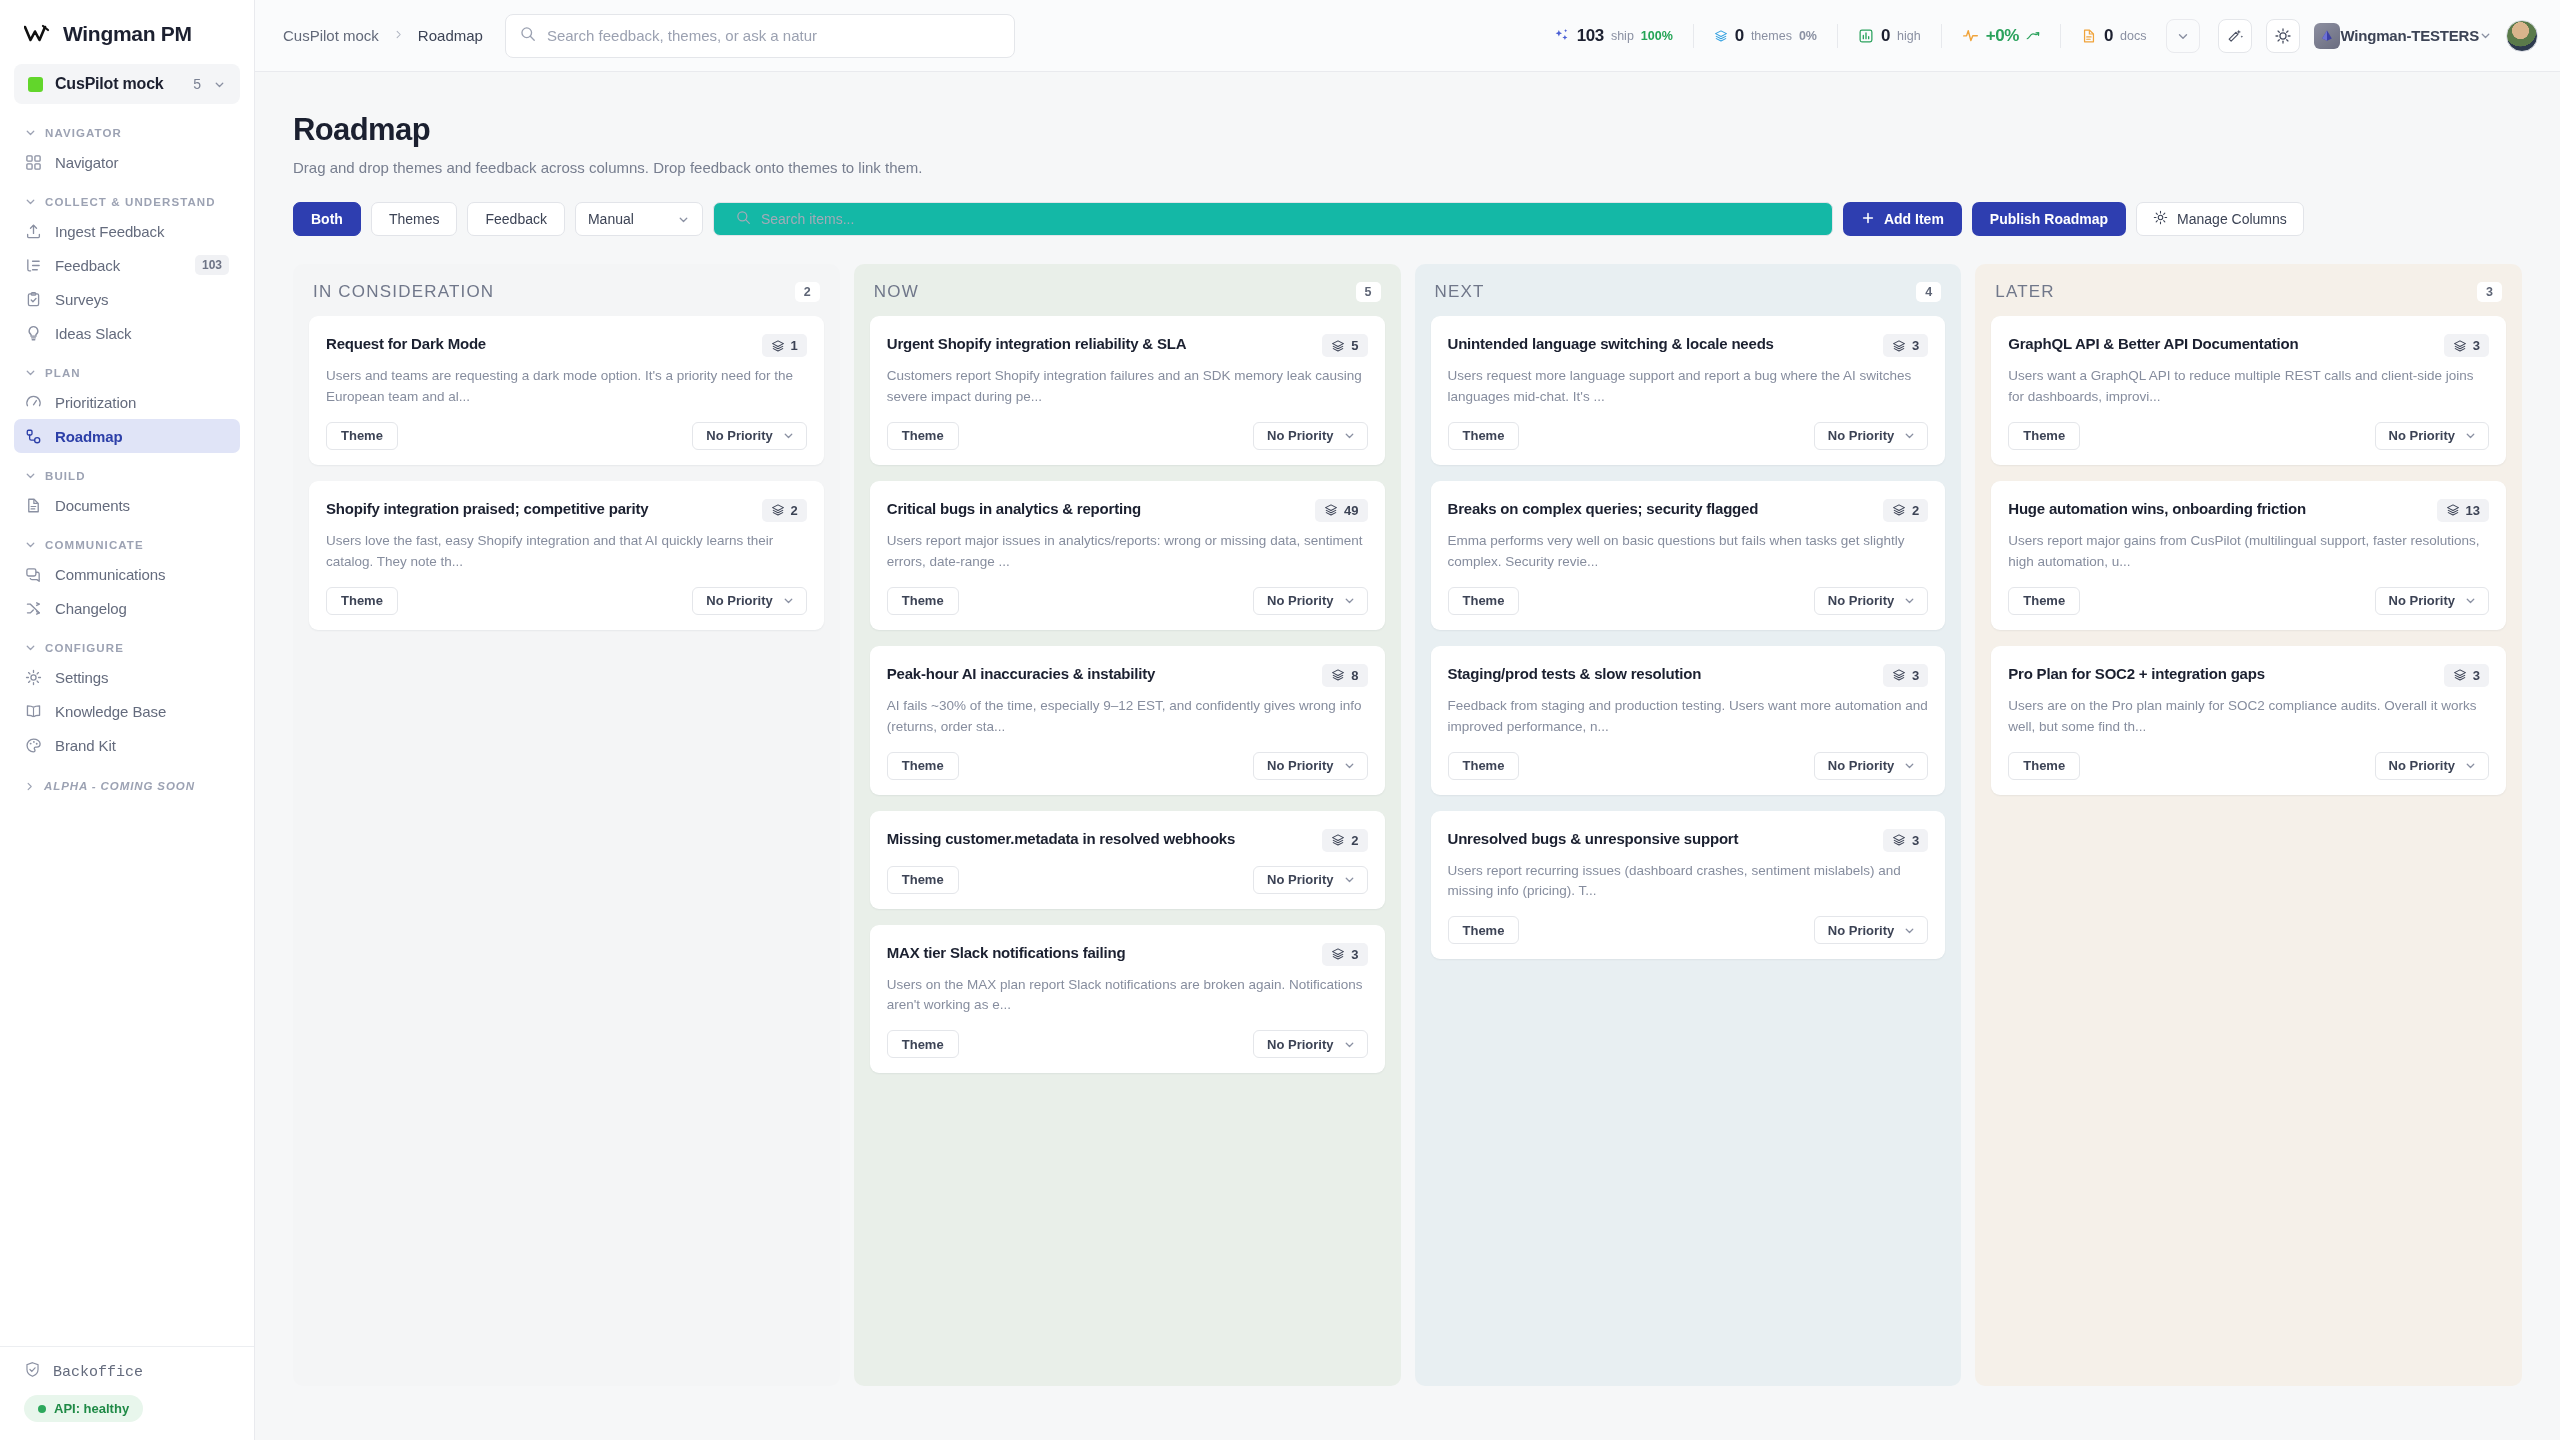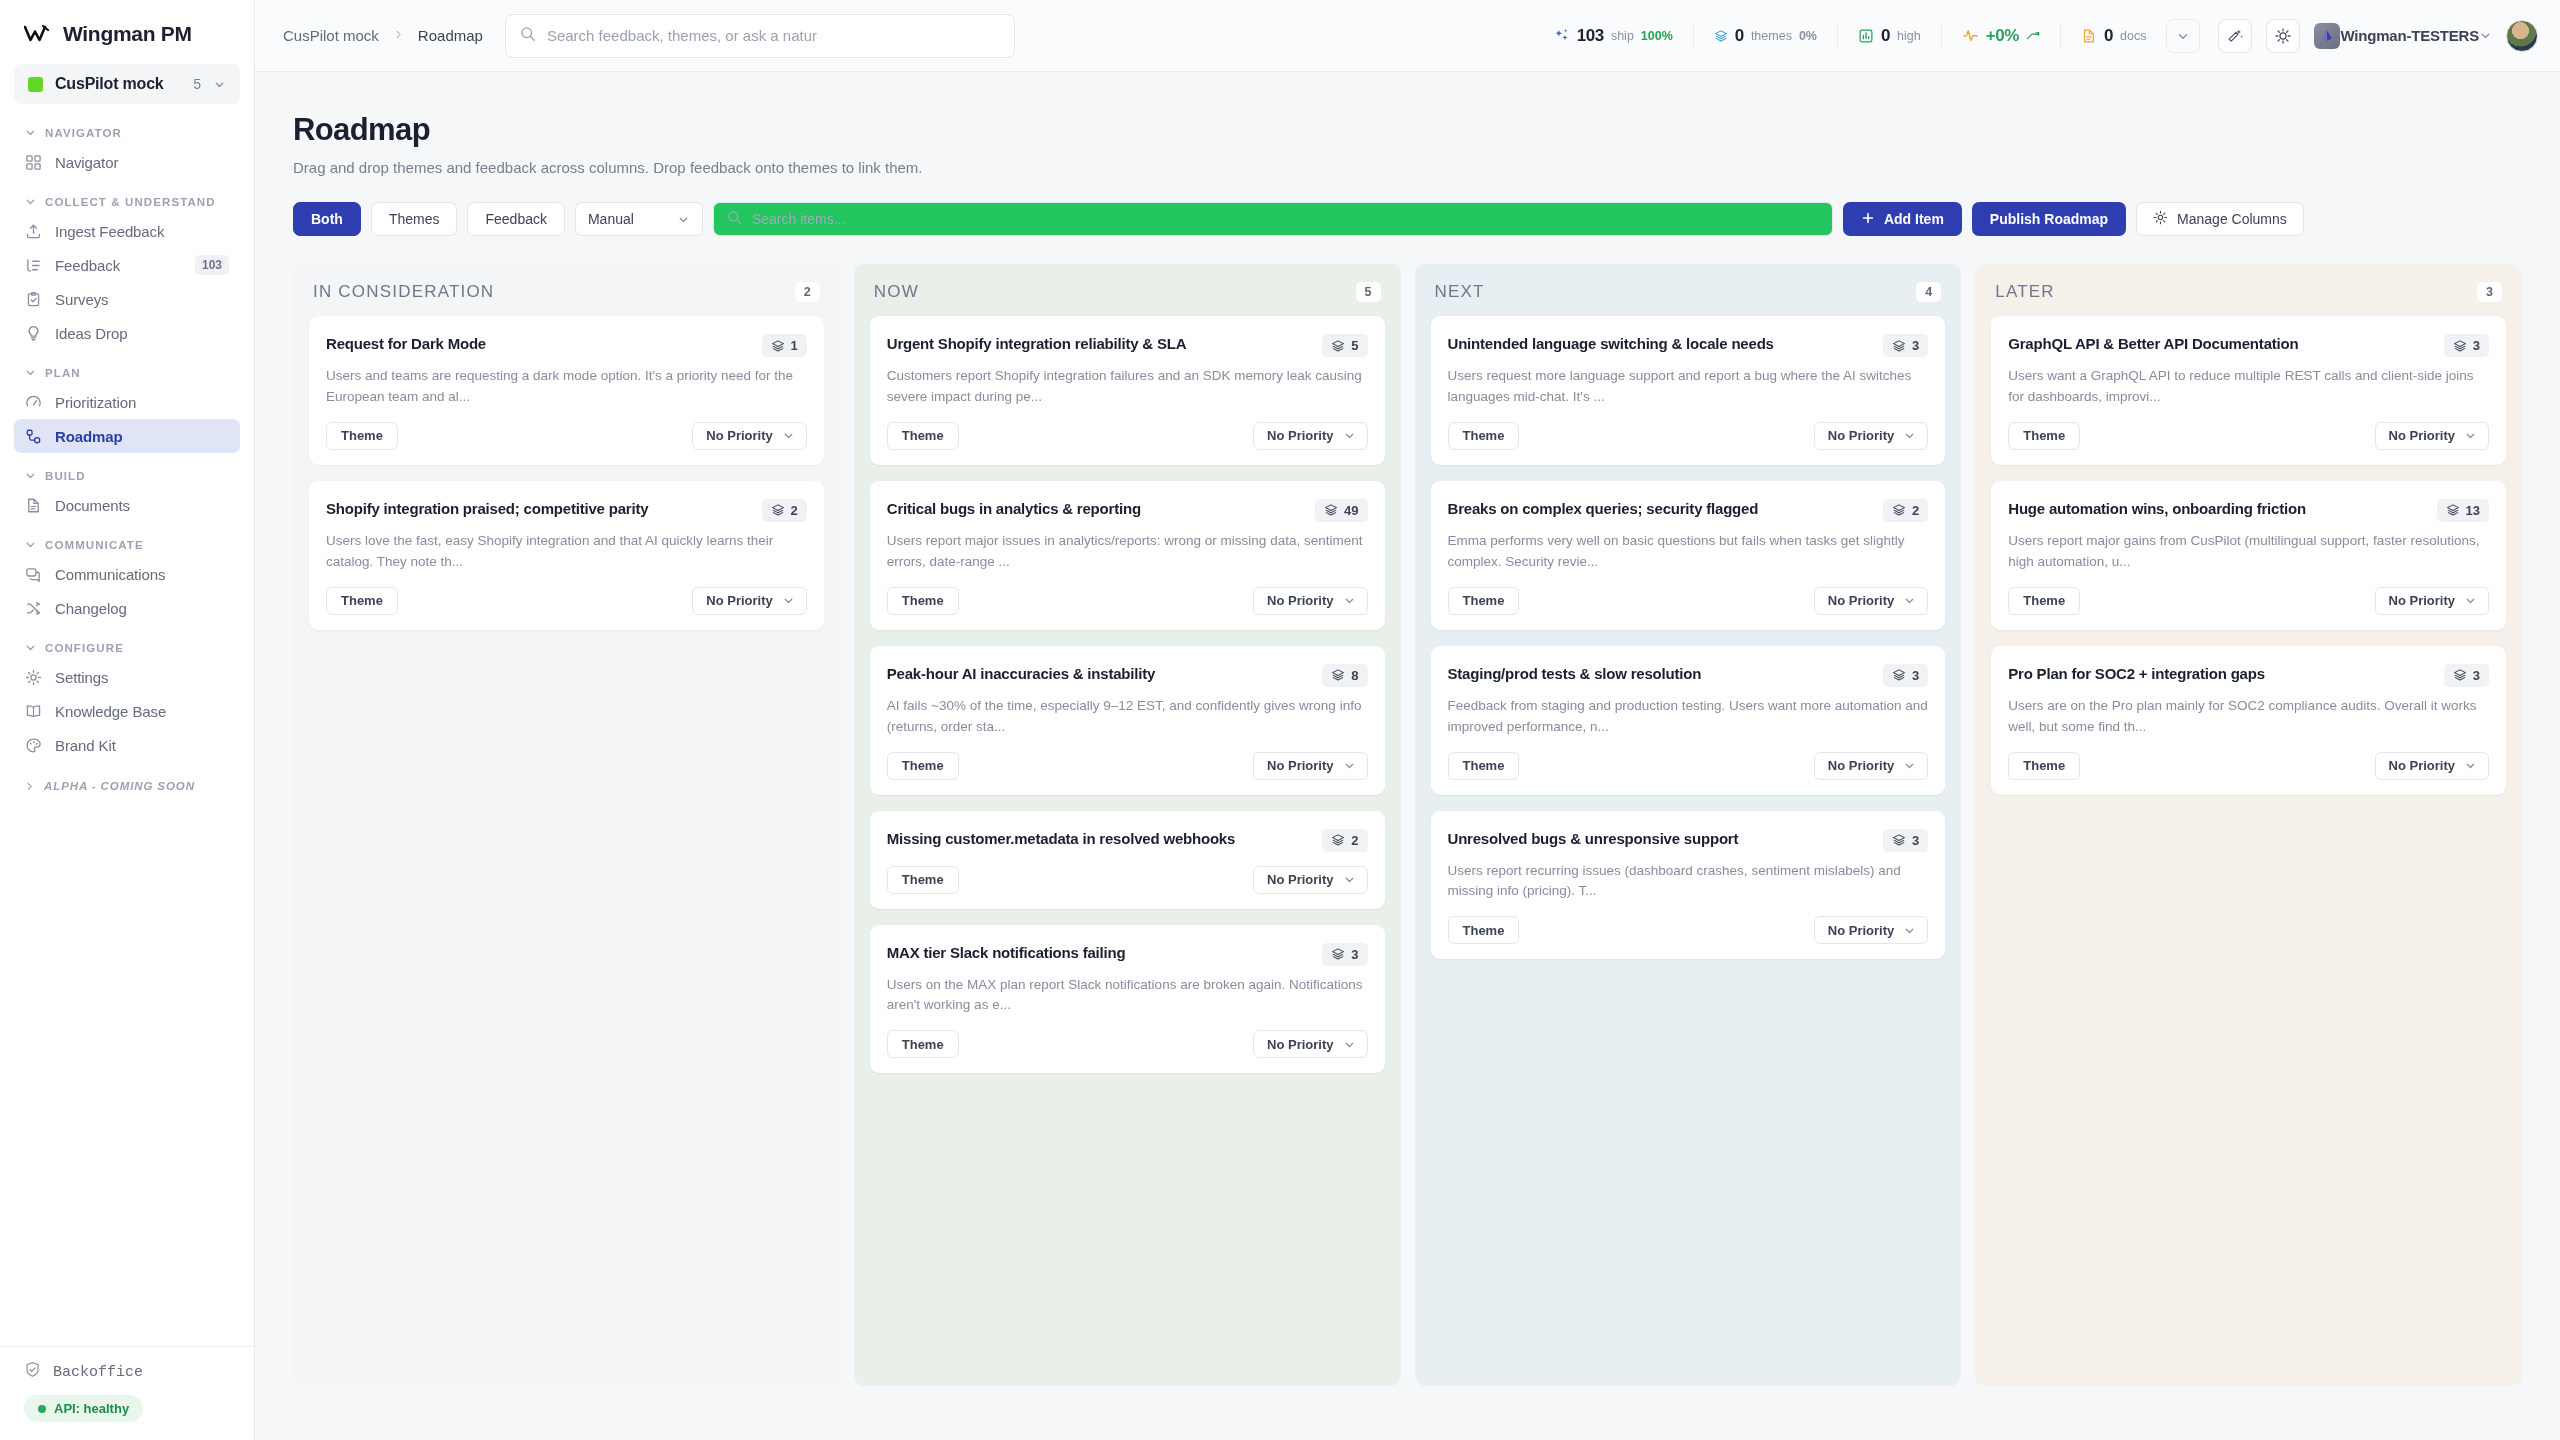--- a/index.html
+++ b/index.html
@@ -144,21 +144,21 @@
     display: flex; align-items: center;
   }
   .seg.active { background: #2e3eb0; border-color: #2e3eb0; color: #fff; font-weight: 600; }
   .sel {
     height: 34px; width: 128px; border-radius: 7px; border: 1px solid #e2e4e9;
     background: #fff; display: flex; align-items: center; justify-content: space-between;
     padding: 0 12px; font-size: 14px; color: #3c4355; cursor: pointer;
   }
   .itemsearch {
     flex: 1; height: 34px; border: 1px solid #e2e4e9; border-radius: 7px;
-    background: #22c55e; display: flex; align-items: center; gap: 10px; padding: 0 13px;
+    background: #14b8a6; display: flex; align-items: center; gap: 10px; padding: 0 22px;
     max-width: 1120px;
   }
   .itemsearch input { border: 0; outline: 0; background: transparent; flex: 1; font-family: inherit; font-size: 14px; color: #3c4355; }
   .itemsearch input::placeholder { color: #a4aab8; }
   .btn-primary {
     height: 34px; padding: 0 18px; border-radius: 7px; border: 0;
     background: #2e3eb0; color: #fff; font-size: 14px; font-weight: 600;
     font-family: inherit; cursor: pointer; display: flex; align-items: center; gap: 9px;
   }
   .btn-ghost {
@@ -292,21 +292,21 @@
           </span>
           <span class="lbl">Surveys</span>
         </div>
         <div class="nav-item">
           <span class="ico">
             <svg width="17" height="17" viewBox="0 0 18 18">
               <path d="M9 1.8a4.6 4.6 0 0 0-2.6 8.4v1.6h5.2v-1.6A4.6 4.6 0 0 0 9 1.8Z" stroke="currentColor" stroke-width="1.4" fill="none"></path>
               <path d="M7 13.6h4M7.6 15.6h2.8" stroke="currentColor" stroke-width="1.4" stroke-linecap="round"></path>
             </svg>
           </span>
-          <span class="lbl">Ideas Drop</span>
+          <span class="lbl">Ideas Slack</span>
         </div>
         <div class="nav-group-title">
           <span style="display:flex">
             <svg width="13" height="13" viewBox="0 0 16 16">
               <path d="M4 6.5 L8 10.5 L12 6.5" stroke="currentColor" stroke-width="1.6" fill="none" stroke-linecap="round" stroke-linejoin="round"></path>
             </svg>
           </span>
           <span>PLAN</span>
         </div>
         <div class="nav-item">

